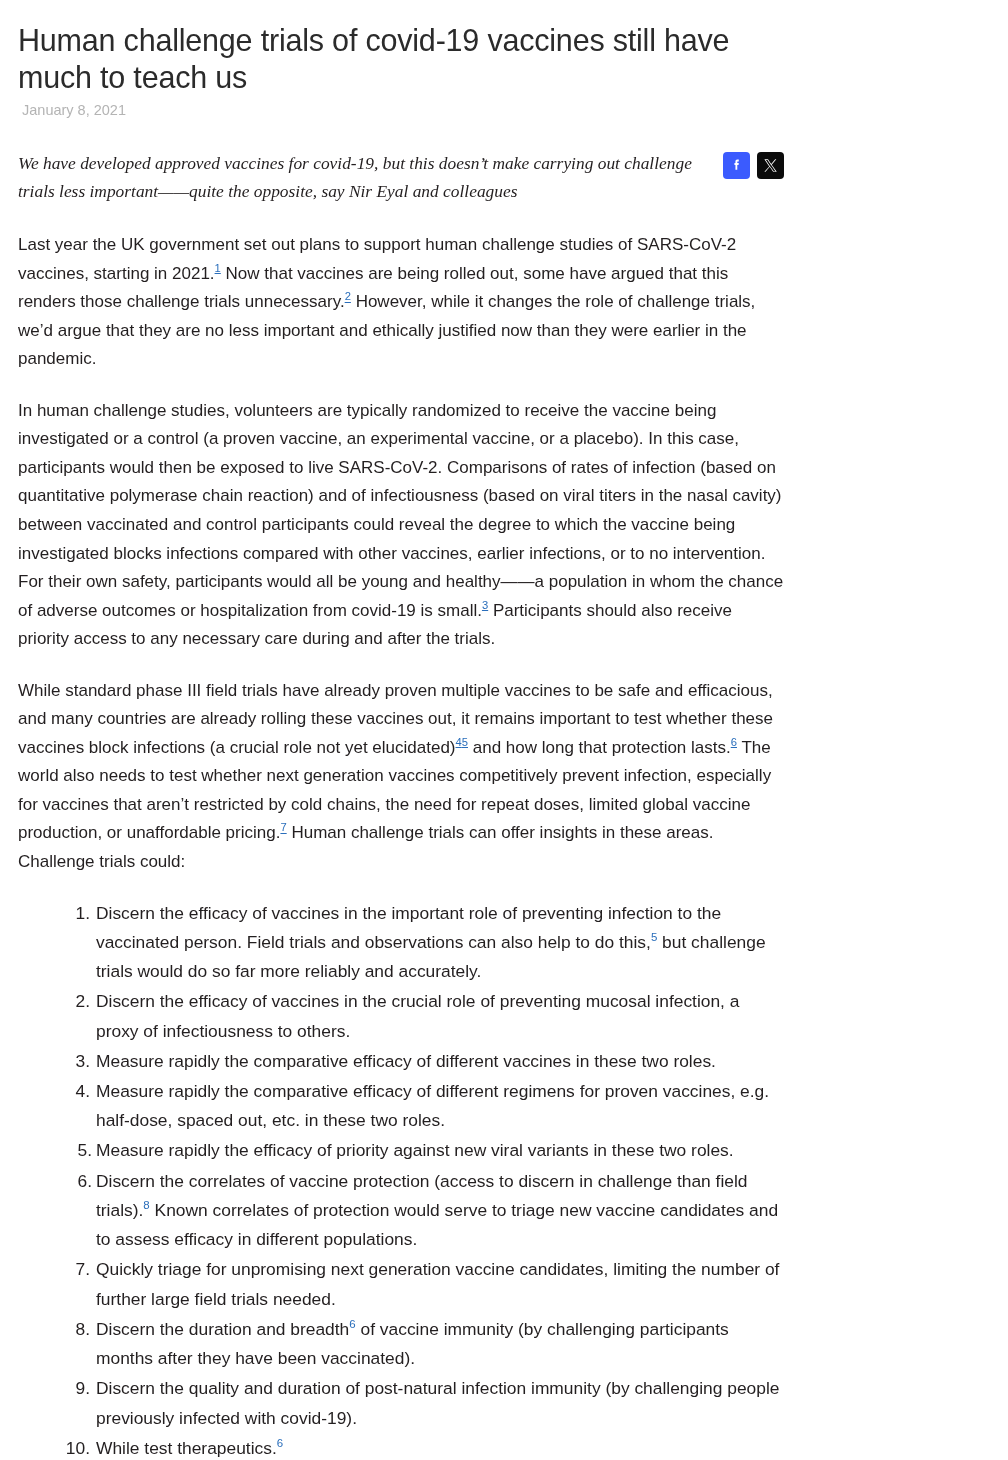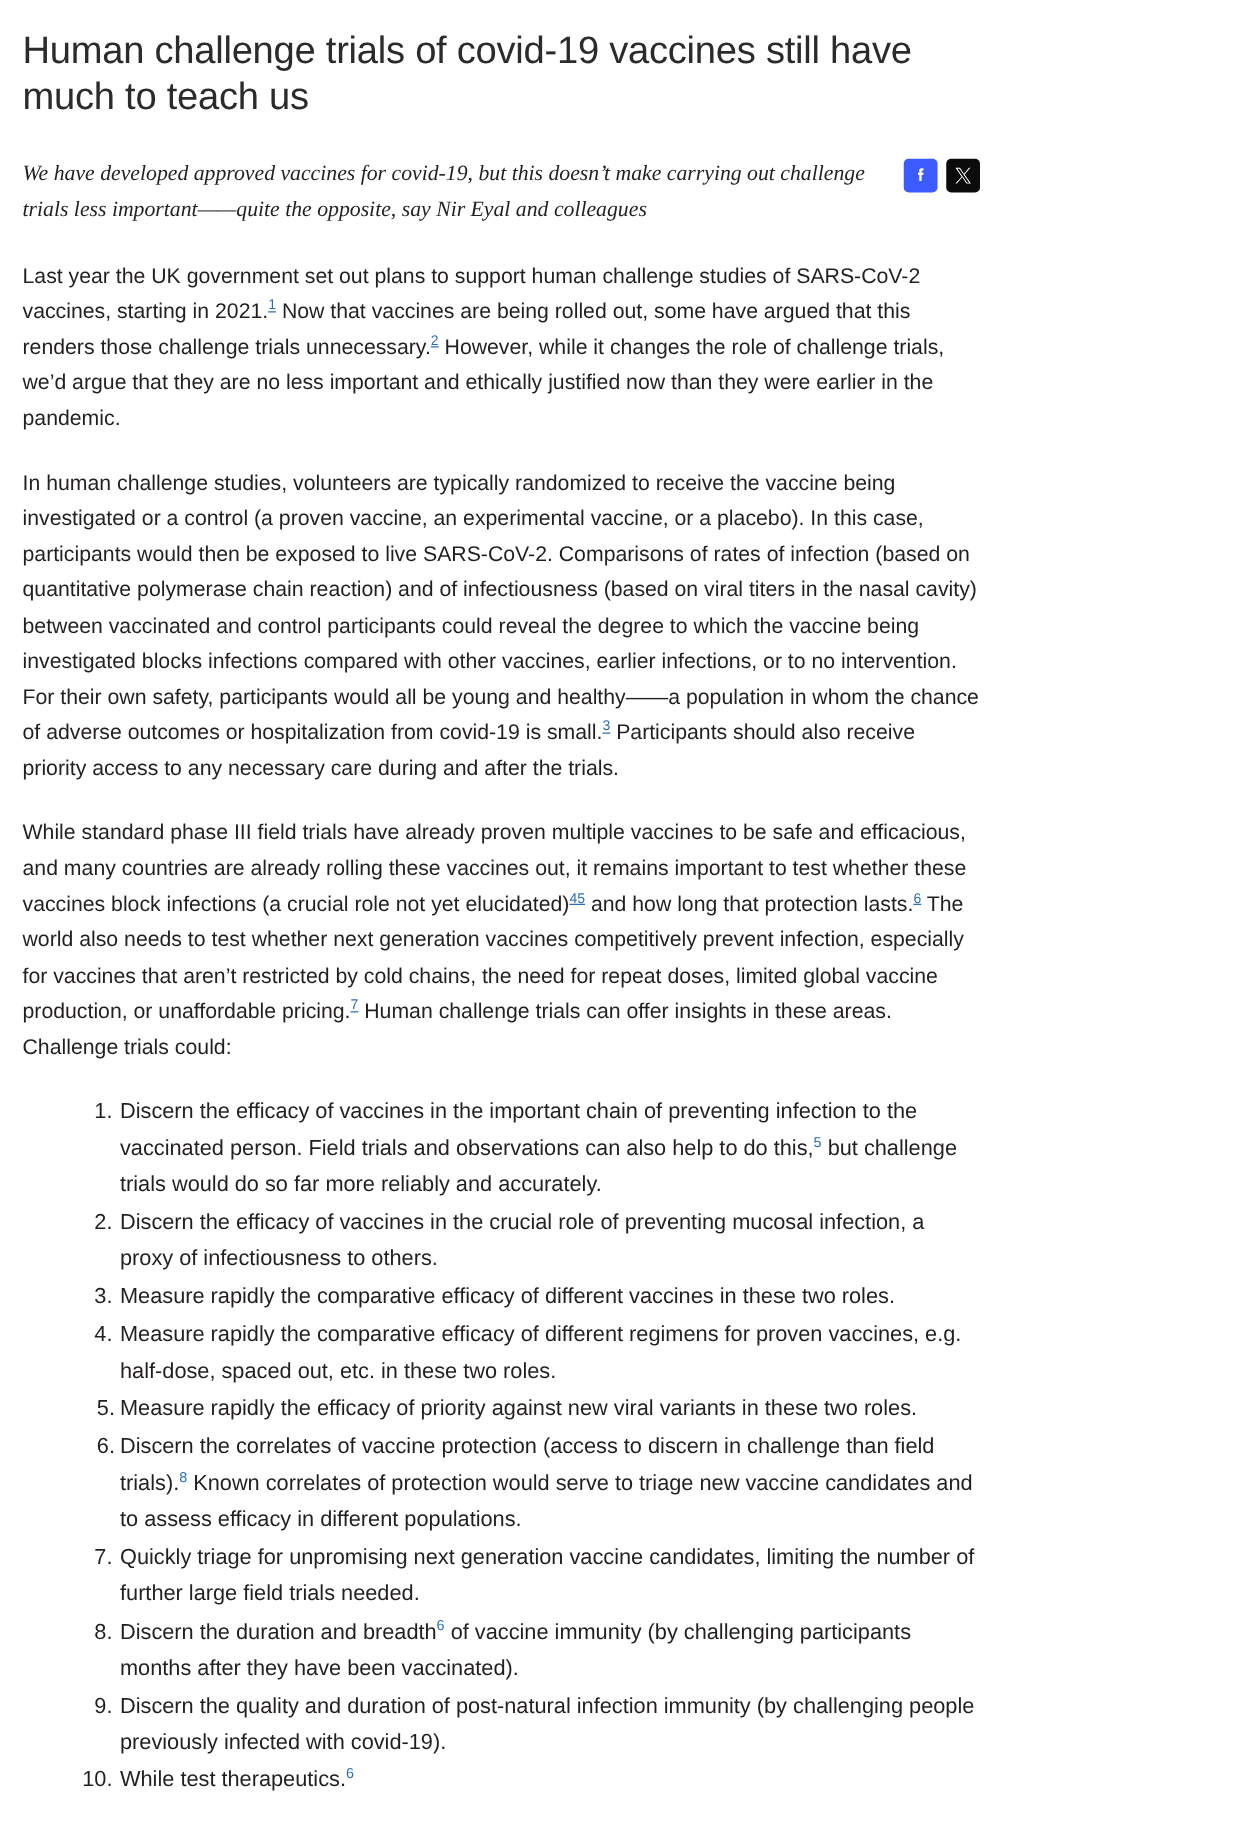--- a/index.html
+++ b/index.html
@@ -131,20 +131,21 @@
   ol.challenge-list > li.tight::before { left: -32px; }
   ol.challenge-list > li.wide::before  { left: -44px; width: 38px; }
 </style>
 </head>
 <body>
 
 <div class="page">
 
   <h1 class="article-title">Human challenge trials of covid-19 vaccines still have much to teach us</h1>
 
+  <div class="article-date">January 8, 2021</div>
 
   <div class="standfirst-row">
     <div class="standfirst">We have developed approved vaccines for covid-19, but this doesn’t make carrying out challenge trials less important——quite the opposite, say Nir Eyal and colleagues</div>
     <div class="share-icons">
       <span class="share-btn share-fb">
         <svg width="17" height="17" viewBox="0 0 24 24" aria-hidden="true">
           <path fill="#ffffff" d="M15.2 8.4h-2.1V7.1c0-.6.4-.8.7-.8h1.4V3.6h-2c-2.2 0-2.7 1.6-2.7 2.7v2.1H9.1v2.8h1.4V18h2.6v-6.8h1.8l.3-2.8z"></path>
         </svg>
       </span>
       <span class="share-btn share-x">
@@ -162,21 +163,21 @@
   <p class="body-para">
     <span>In human challenge studies, volunteers are typically randomized to receive the vaccine being investigated or a control (a proven vaccine, an experimental vaccine, or a placebo). In this case, participants would then be exposed to live SARS-CoV-2. Comparisons of rates of infection (based on quantitative polymerase chain reaction) and of infectiousness (based on viral titers in the nasal cavity) between vaccinated and control participants could reveal the degree to which the vaccine being investigated blocks infections compared with other vaccines, earlier infections, or to no intervention. For their own safety, participants would all be young and healthy——a population in whom the chance of adverse outcomes or hospitalization from covid-19 is small.</span><a class="fn">3</a><span> Participants should also receive priority access to any necessary care during and after the trials.</span>
   </p>
 
   <p class="body-para">
     <span>While standard phase III field trials have already proven multiple vaccines to be safe and efficacious, and many countries are already rolling these vaccines out, it remains important to test whether these vaccines block infections (a crucial role not yet elucidated)</span><a class="fn">4</a><a class="fn">5</a><span> and how long that protection lasts.</span><a class="fn">6</a><span> The world also needs to test whether next generation vaccines competitively prevent infection, especially for vaccines that aren’t restricted by cold chains, the need for repeat doses, limited global vaccine production, or unaffordable pricing.</span><a class="fn">7</a><span> Human challenge trials can offer insights in these areas. Challenge trials could:</span>
   </p>
 
   <ol class="challenge-list">
     <li>
-      <span>Discern the efficacy of vaccines in the important chain of preventing infection to the vaccinated person. Field trials and observations can also help to do this,</span><a class="fn-plain">5</a><span> but challenge trials would do so far more reliably and accurately.</span>
+      <span>Discern the efficacy of vaccines in the important role of preventing infection to the vaccinated person. Field trials and observations can also help to do this,</span><a class="fn-plain">5</a><span> but challenge trials would do so far more reliably and accurately.</span>
     </li>
     <li>
       <span>Discern the efficacy of vaccines in the crucial role of preventing mucosal infection, a proxy of infectiousness to others.</span>
     </li>
     <li>
       <span>Measure rapidly the comparative efficacy of different vaccines in these two roles.</span>
     </li>
     <li>
       <span>Measure rapidly the comparative efficacy of different regimens for proven vaccines, e.g. half-dose, spaced out, etc. in these two roles.</span>
     </li>

